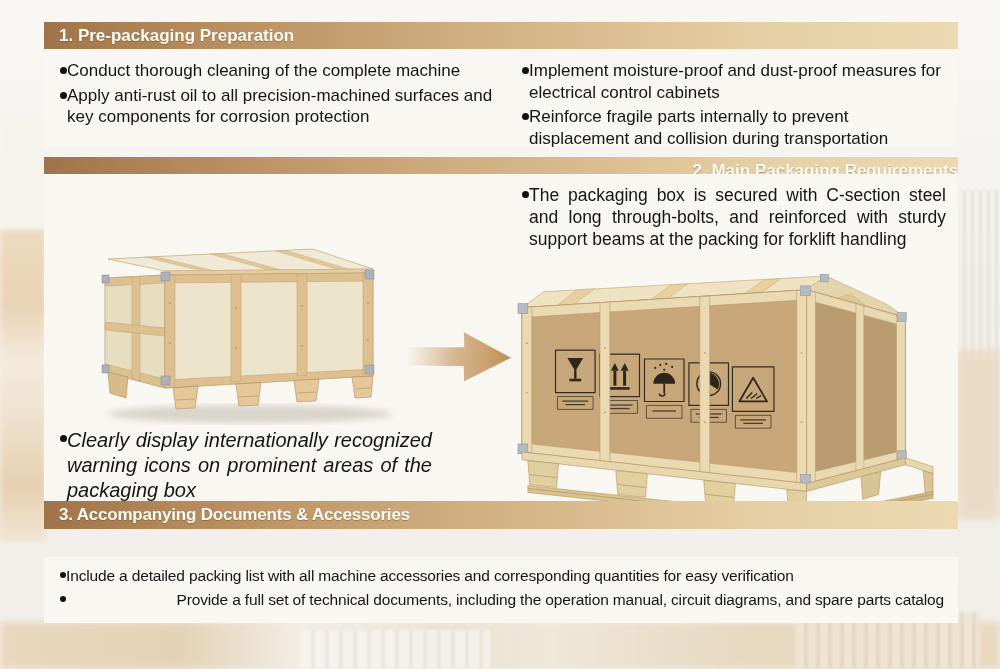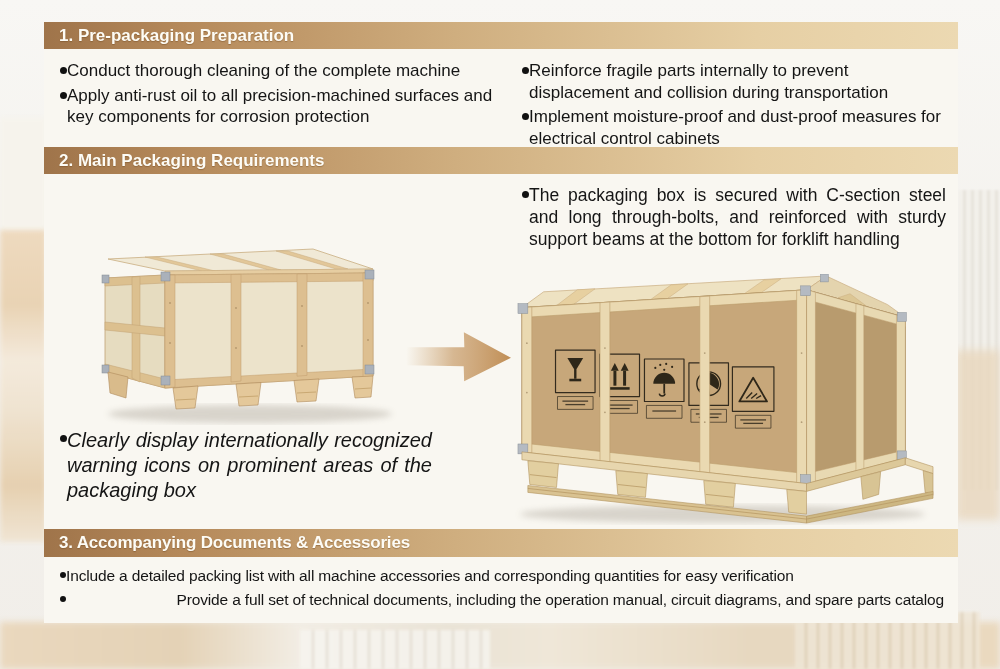--- a/index.html
+++ b/index.html
@@ -50,37 +50,37 @@
         <span class="btxt">Conduct thorough cleaning of the complete machine</span>
       </div>
       <div class="bullet">
         <span class="dot"></span>
         <span class="btxt">Apply anti-rust oil to all precision-machined surfaces and key components for corrosion protection</span>
       </div>
     </div>
     <div class="col" style="left:478px;top:11px;width:424px;">
       <div class="bullet">
         <span class="dot"></span>
+        <span class="btxt">Implement moisture-proof and dust-proof measures for electrical control cabinets</span>
+      </div>
+      <div class="bullet">
+        <span class="dot"></span>
         <span class="btxt">Reinforce fragile parts internally to prevent displacement and collision during transportation</span>
       </div>
-      <div class="bullet">
-        <span class="dot"></span>
-        <span class="btxt">Implement moisture-proof and dust-proof measures for electrical control cabinets</span>
-      </div>
-    </div>
-  </div>
-
-  <div class="hdr" style="top:147px;">
+    </div>
+  </div>
+
+  <div class="hdr" style="top:157px;text-align:right;">
     <span>2. Main Packaging Requirements</span>
   </div>
   <div class="panel" style="top:174px;height:355px;">
     <div class="col" style="left:478px;top:10px;width:424px;">
       <div class="bullet">
         <span class="dot"></span>
-        <span class="btxt just" style="font-size:17.5px;">The packaging box is secured with C-section steel and long through-bolts, and reinforced with sturdy support beams at the bottom for forklift handling</span>
+        <span class="btxt just" style="font-size:17.5px;">The packaging box is secured with C-section steel and long through-bolts, and reinforced with sturdy support beams at the packing for forklift handling</span>
       </div>
     </div>
 
     <svg class="col" style="left:56px;top:74px;" width="300" height="185" viewBox="0 0 300 185">
       <defs>
           <filter id="soft">
             <feGaussianBlur stdDeviation="3"></feGaussianBlur>
           </filter>
         </defs>
       <ellipse cx="150" cy="166" rx="142" ry="9" fill="#857c6d" opacity="0.28" filter="url(#soft)"></ellipse>
@@ -282,21 +282,21 @@
     </svg>
 
     <div class="col" style="left:16px;top:254px;width:372px;">
       <div class="bullet">
         <span class="dot"></span>
         <span class="btxt big just">Clearly display internationally recognized warning icons on prominent areas of the packaging box</span>
       </div>
     </div>
   </div>
 
-  <div class="hdr hdr3" style="top:529px;height:28px;line-height:28px;">
+  <div class="hdr hdr3" style="top:501px;height:28px;line-height:28px;">
     <span>3. Accompanying Documents &amp; Accessories</span>
   </div>
   <div class="panel" style="top:557px;height:66px;">
     <div class="col" style="left:16px;top:9px;width:884px;">
       <div class="bullet">
         <span class="dot" style="margin-top:6px;width:6px;height:6px;"></span>
         <span class="btxt cond">Include a detailed packing list with all machine accessories and corresponding quantities for easy verification</span>
       </div>
       <div class="bullet" style="margin-top:4px;justify-content:space-between;">
         <span class="dot" style="margin-top:6px;width:6px;height:6px;"></span>

